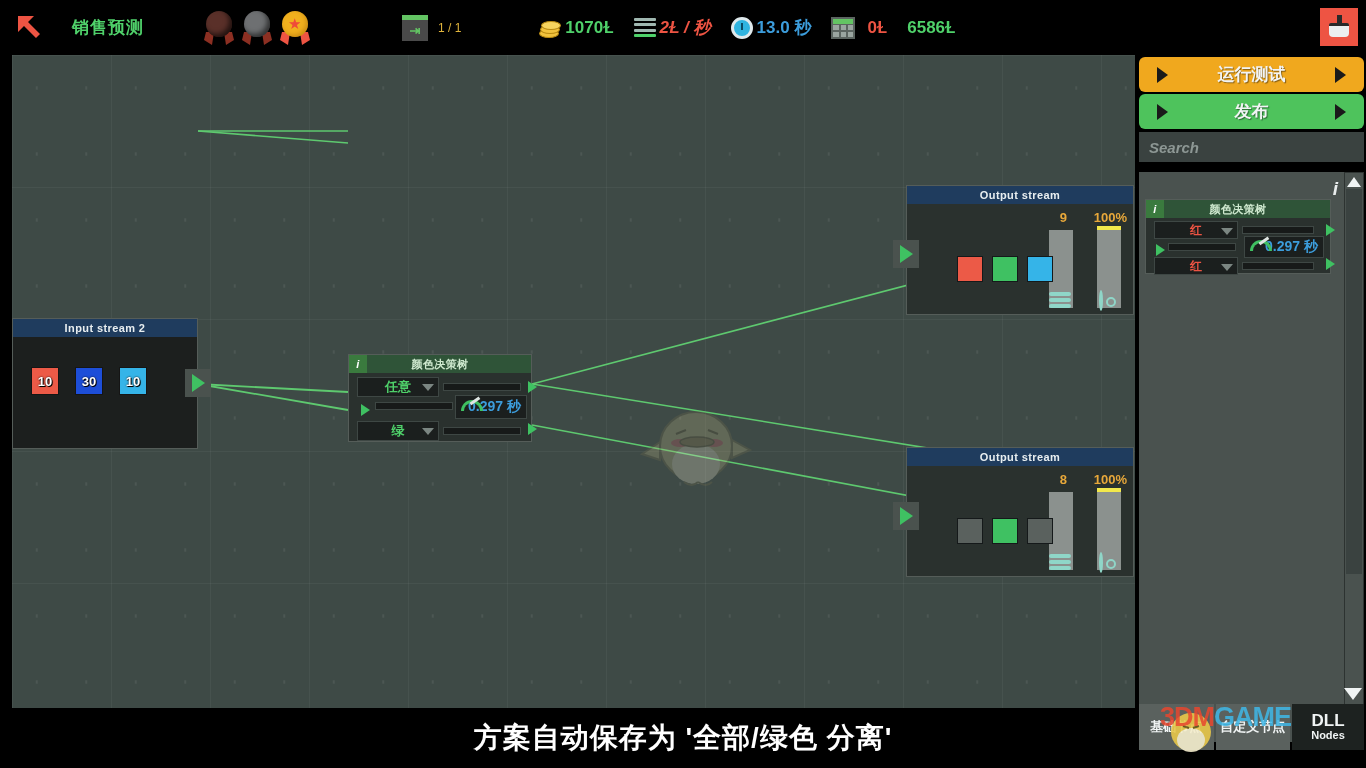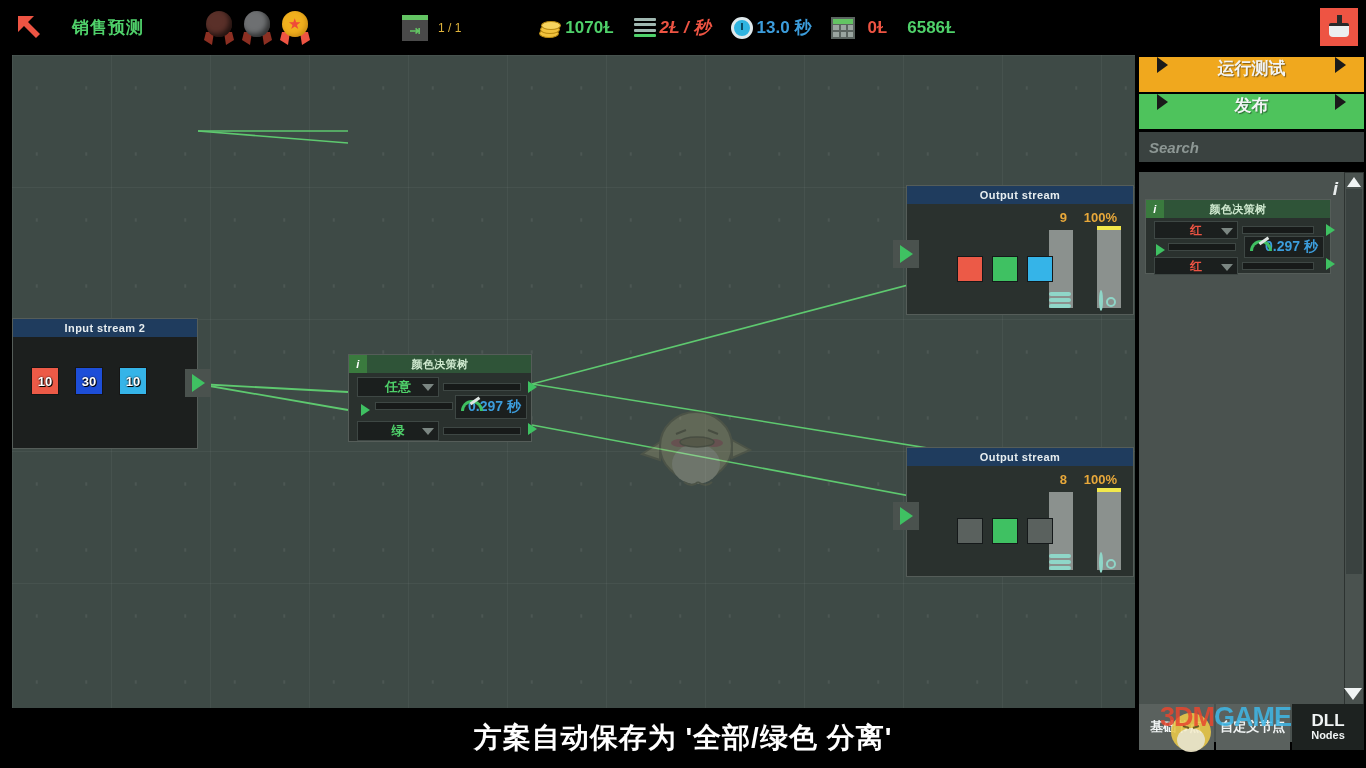--- a/index.html
+++ b/index.html
@@ -155,21 +155,21 @@
   .gauge .needle { position:absolute; left:9px; top:2px; width:11px; height:3px;
     background:#dfe6e3; transform-origin:1px 1px; transform: rotate(-35deg); }
   .gauge-val { color:#3c9ddc; font-size:14px; font-weight:bold; white-space:nowrap; }
 
   
   .outNode { width: 228px; height: 130px; background:#2a312e; }
   #outTop { left: 894px; top: 130px; }
   #outBot { left: 894px; top: 392px; }
   .out-body { position:relative; height: 110px; }
   .out-count { position:absolute; right:66px; top:6px; color:#e8a83a; font-size:13px; font-weight:bold; }
-  .out-pct   { position:absolute; right:16px; top:6px; color:#e8a83a; font-size:13px; font-weight:bold; }
+  .out-pct   { position:absolute; right:6px; top:6px; color:#e8a83a; font-size:13px; font-weight:bold; }
   .bar { position:absolute; width:24px; height:78px; background:#8b918e; top:26px; }
   .bar.b1 { right:60px; }
   .bar.b2 { right:12px; }
   .bar.b2::before { content:""; position:absolute; left:0; top:-4px; width:24px; height:4px; background:#f2e84b; }
   .out-sw { position:absolute; top:52px; width:26px;height:26px;border:1px solid #15191a; }
   .out-ico { position:absolute; bottom:-2px; width:22px;height:20px; }
   .layers i { display:block; height:4px; background:#8fd6c8; border-radius:2px; margin-bottom:2px; }
   .target { width:20px;height:20px;border:2px solid #8fd6c8;border-radius:50%; position:relative; }
   .target::after { content:""; position:absolute; left:5px; top:5px; width:6px;height:6px;
                    border:2px solid #8fd6c8; border-radius:50%; }
@@ -177,23 +177,24 @@
   
   #caption {
     position: absolute; left: 0; bottom: 0; width: 1366px; height: 60px;
     background: #000; display:flex; align-items:center; justify-content:center;
     color:#fff; font-size: 28px; font-weight: bold; letter-spacing: 1px;
   }
 
   
   #panel { position:absolute; left:1137px; top:55px; width:229px; height:713px; background:#000; }
   .pbtn {
-    height: 35px; margin: 2px 2px 0 2px; display:flex; align-items:flex-start; justify-content:space-between;
+    height: 35px; margin: 2px 2px 0 2px; display:flex; align-items:center; justify-content:space-between;
     padding: 0 18px; font-size:17px; font-weight:bold; color:#f2f4f5; cursor:pointer;
     text-shadow: 1px 1px 1px rgba(0,0,0,.45);
+    border-radius: 6px;
   }
   .pbtn.run { background:#f0a81e; }
   .pbtn.pub { background:#4ec35c; }
   .pbtn .ar { width:0;height:0;border-left:11px solid #1a1a1a;border-top:8px solid transparent;border-bottom:8px solid transparent; }
   .psearch {
     height: 30px; margin: 3px 2px 0 2px; background:#3a4240; color:#8d9794;
     display:flex; align-items:center; padding-left:10px; font-size:15px;
     font-style: italic; font-weight:bold;
   }
   #plist { position:absolute; left:2px; top:117px; width:207px; height: 570px; background:#4a524f; }

